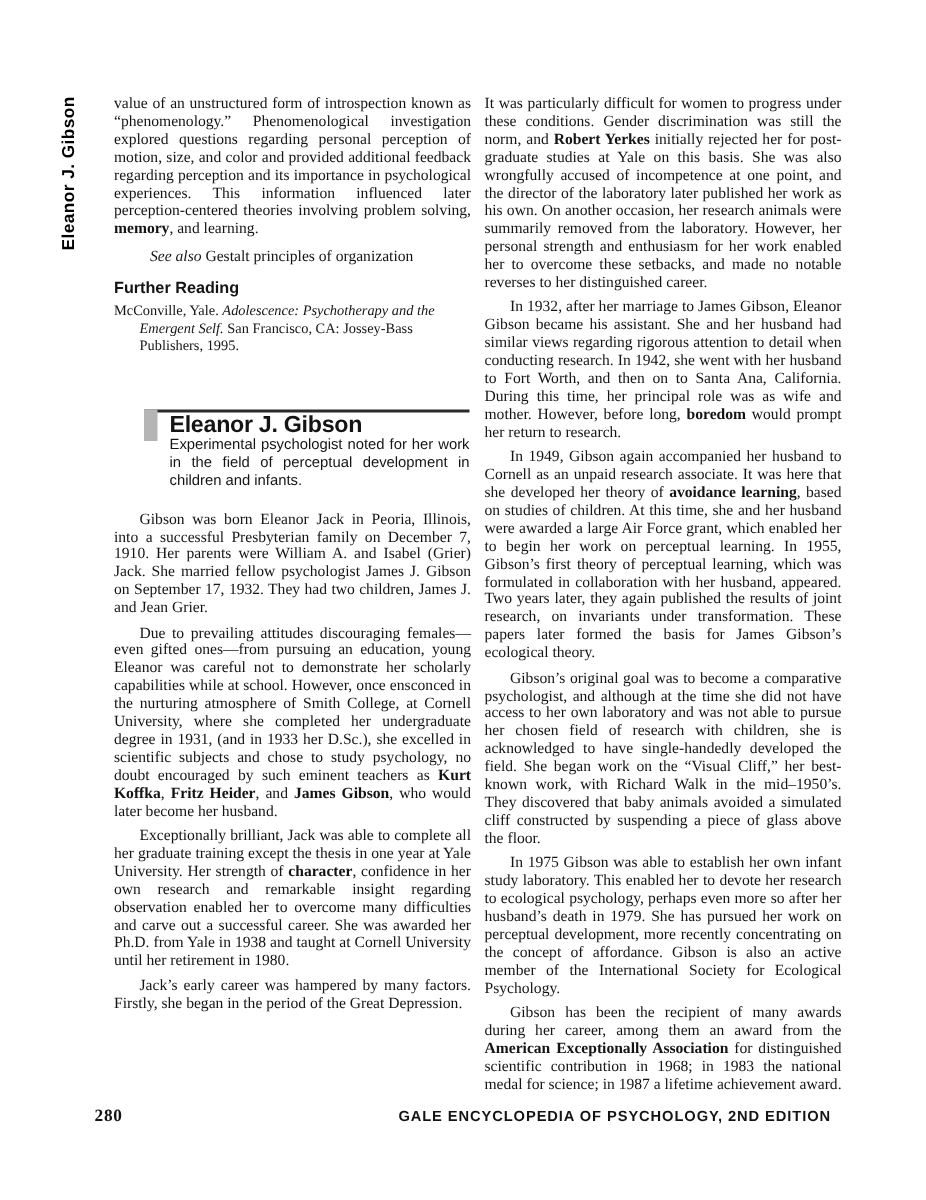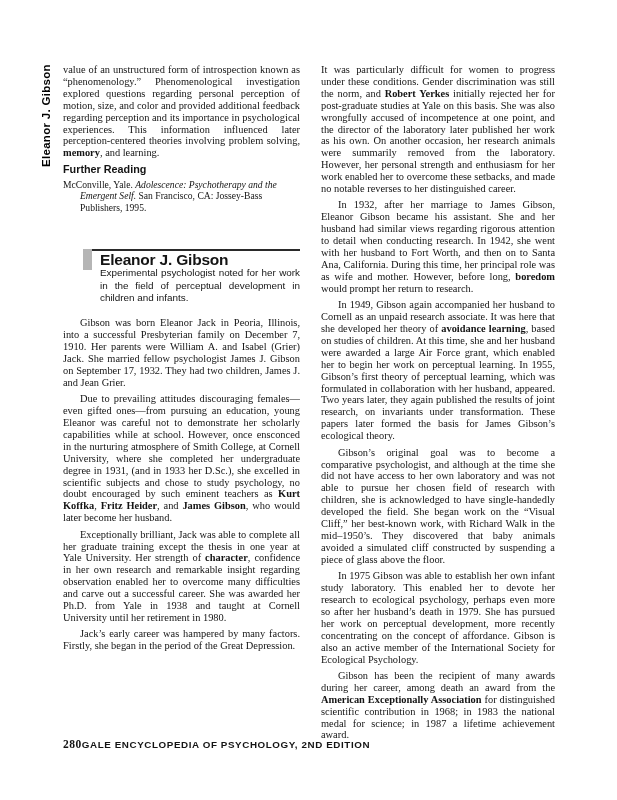--- a/index.html
+++ b/index.html
@@ -2,57 +2,58 @@
 <html lang="en"><head>
 <meta charset="utf-8">
 <style>
   html,body{margin:0;padding:0;background:#fff;}
   .page{position:relative;width:617px;height:800px;background:#ffffff;overflow:hidden;
         font-family:"Liberation Serif",serif;color:#141414;}
   .sidebar-label{position:absolute;left:40px;top:167px;transform-origin:0 0;
         transform:rotate(-90deg);white-space:nowrap;
         font-family:"Liberation Sans",sans-serif;font-weight:bold;font-size:11.5px;
         letter-spacing:.3px;color:#000;}
-  .columns{position:absolute;left:63px;top:64px;width:492px;display:flex;gap:21px;}
+  .columns{position:absolute;left:76px;top:64px;width:492px;display:flex;gap:9px;}
   .col{width:238px;font-size:10.4px;line-height:11.9px;text-align:justify;}
   .col p{margin:0 0 4.5px 0;}
   .col p.indent{text-indent:17px;}
   .see-also{margin:7px 0 9px 24px;text-align:left;}
   .fr-heading{font-family:"Liberation Sans",sans-serif;font-weight:bold;font-size:10.8px;
         margin:3px 0 3px 0;text-align:left;}
   .bib{font-size:9.6px;line-height:11.6px;text-align:left;padding-left:17px;
         text-indent:-17px;margin:0 0 1px 0;}
   .entry-box{margin:36px 0 13px 20px;width:217px;}
   .entry-head{border-top:2px solid #2a2a2a;position:relative;}
   .entry-marker{position:absolute;left:0;top:-2px;width:9px;height:21px;background:#b5b5b5;}
   .entry-title{font-family:"Liberation Sans",sans-serif;font-weight:bold;font-size:15.5px;
         letter-spacing:-.2px;margin:3px 0 0 0;padding-left:17px;text-align:left;text-indent:0;}
   .entry-years{font-family:"Liberation Sans",sans-serif;font-weight:bold;font-size:9.8px;
         margin:6px 0 0 0;padding-left:17px;text-align:left;}
   .entry-desc{font-family:"Liberation Sans",sans-serif;font-size:9.9px;line-height:12.3px;
         margin:1px 0 0 0;padding-left:17px;text-align:justify;}
   .footer{position:absolute;left:63px;top:738px;width:491px;display:flex;
-        justify-content:flex-start;align-items:baseline;}
+        justify-content:space-between;align-items:baseline;}
   .page-num{font-family:"Liberation Serif",serif;font-weight:bold;font-size:11.5px;letter-spacing:.5px;}
   .edition{font-family:Liberation Sans, sans-serif;font-weight:bold;font-size:9.8px;letter-spacing:.6px;}
   .b{font-weight:bold;font-family:Liberation Serif, serif;}
   .i{font-style:italic;}
 </style>
 </head>
 <body>
 
 <div class="page">
 
   <div class="sidebar-label">Eleanor J. Gibson</div>
 
   <div class="columns">
 
     <div class="col">
       <p><span>value of an unstructured form of introspection known as “phenomenology.” Phenomenological investigation explored questions regarding personal perception of motion, size, and color and provided additional feedback regarding perception and its importance in psychological experiences. This information influenced later perception-centered theories involving problem solving, </span><span class="b">memory</span><span>, and learning.</span></p>
 
+      <div class="see-also"><span class="i">See also</span><span> Gestalt principles of organization</span></div>
 
       <div class="fr-heading">Further Reading</div>
 
       <div class="bib"><span>McConville, Yale. </span><span class="i">Adolescence: Psychotherapy and the Emergent Self.</span><span> San Francisco, CA: Jossey-Bass Publishers, 1995.</span></div>
 
       <div class="entry-box">
         <div class="entry-head">
           <span class="entry-marker"></span>
           <div class="entry-title">Eleanor J. Gibson</div>
         </div>
@@ -64,21 +65,21 @@
       <p class="indent"><span>Exceptionally brilliant, Jack was able to complete all her graduate training except the thesis in one year at Yale University. Her strength of </span><span class="b">character</span><span>, confidence in her own research and remarkable insight regarding observation enabled her to overcome many difficulties and carve out a successful career. She was awarded her Ph.D. from Yale in 1938 and taught at Cornell University until her retirement in 1980.</span></p>
       <p class="indent"><span>Jack’s early career was hampered by many factors. Firstly, she began in the period of the Great Depression.</span></p>
     </div>
 
     <div class="col">
       <p><span>It was particularly difficult for women to progress under these conditions. Gender discrimination was still the norm, and </span><span class="b">Robert Yerkes</span><span> initially rejected her for post-graduate studies at Yale on this basis. She was also wrongfully accused of incompetence at one point, and the director of the laboratory later published her work as his own. On another occasion, her research animals were summarily removed from the laboratory. However, her personal strength and enthusiasm for her work enabled her to overcome these setbacks, and made no notable reverses to her distinguished career.</span></p>
       <p class="indent"><span>In 1932, after her marriage to James Gibson, Eleanor Gibson became his assistant. She and her husband had similar views regarding rigorous attention to detail when conducting research. In 1942, she went with her husband to Fort Worth, and then on to Santa Ana, California. During this time, her principal role was as wife and mother. However, before long, </span><span class="b">boredom</span><span> would prompt her return to research.</span></p>
       <p class="indent"><span>In 1949, Gibson again accompanied her husband to Cornell as an unpaid research associate. It was here that she developed her theory of </span><span class="b">avoidance learning</span><span>, based on studies of children. At this time, she and her husband were awarded a large Air Force grant, which enabled her to begin her work on perceptual learning. In 1955, Gibson’s first theory of perceptual learning, which was formulated in collaboration with her husband, appeared. Two years later, they again published the results of joint research, on invariants under transformation. These papers later formed the basis for James Gibson’s ecological theory.</span></p>
       <p class="indent"><span>Gibson’s original goal was to become a comparative psychologist, and although at the time she did not have access to her own laboratory and was not able to pursue her chosen field of research with children, she is acknowledged to have single-handedly developed the field. She began work on the “Visual Cliff,” her best-known work, with Richard Walk in the mid–1950’s. They discovered that baby animals avoided a simulated cliff constructed by suspending a piece of glass above the floor.</span></p>
       <p class="indent"><span>In 1975 Gibson was able to establish her own infant study laboratory. This enabled her to devote her research to ecological psychology, perhaps even more so after her husband’s death in 1979. She has pursued her work on perceptual development, more recently concentrating on the concept of affordance. Gibson is also an active member of the International Society for Ecological Psychology.</span></p>
-      <p class="indent"><span>Gibson has been the recipient of many awards during her career, among death an award from the </span><span class="b">American Exceptionally Association</span><span> for distinguished scientific contribution in 1968; in 1983 the national medal for science; in 1987 a lifetime achievement award.</span></p>
+      <p class="indent"><span>Gibson has been the recipient of many awards during her career, among them an award from the </span><span class="b">American Exceptionally Association</span><span> for distinguished scientific contribution in 1968; in 1983 the national medal for science; in 1987 a lifetime achievement award.</span></p>
     </div>
 
   </div>
 
   <div class="footer">
     <span class="page-num">280</span>
     <span class="edition">GALE ENCYCLOPEDIA OF PSYCHOLOGY, 2ND EDITION</span>
   </div>
 
 </div>

